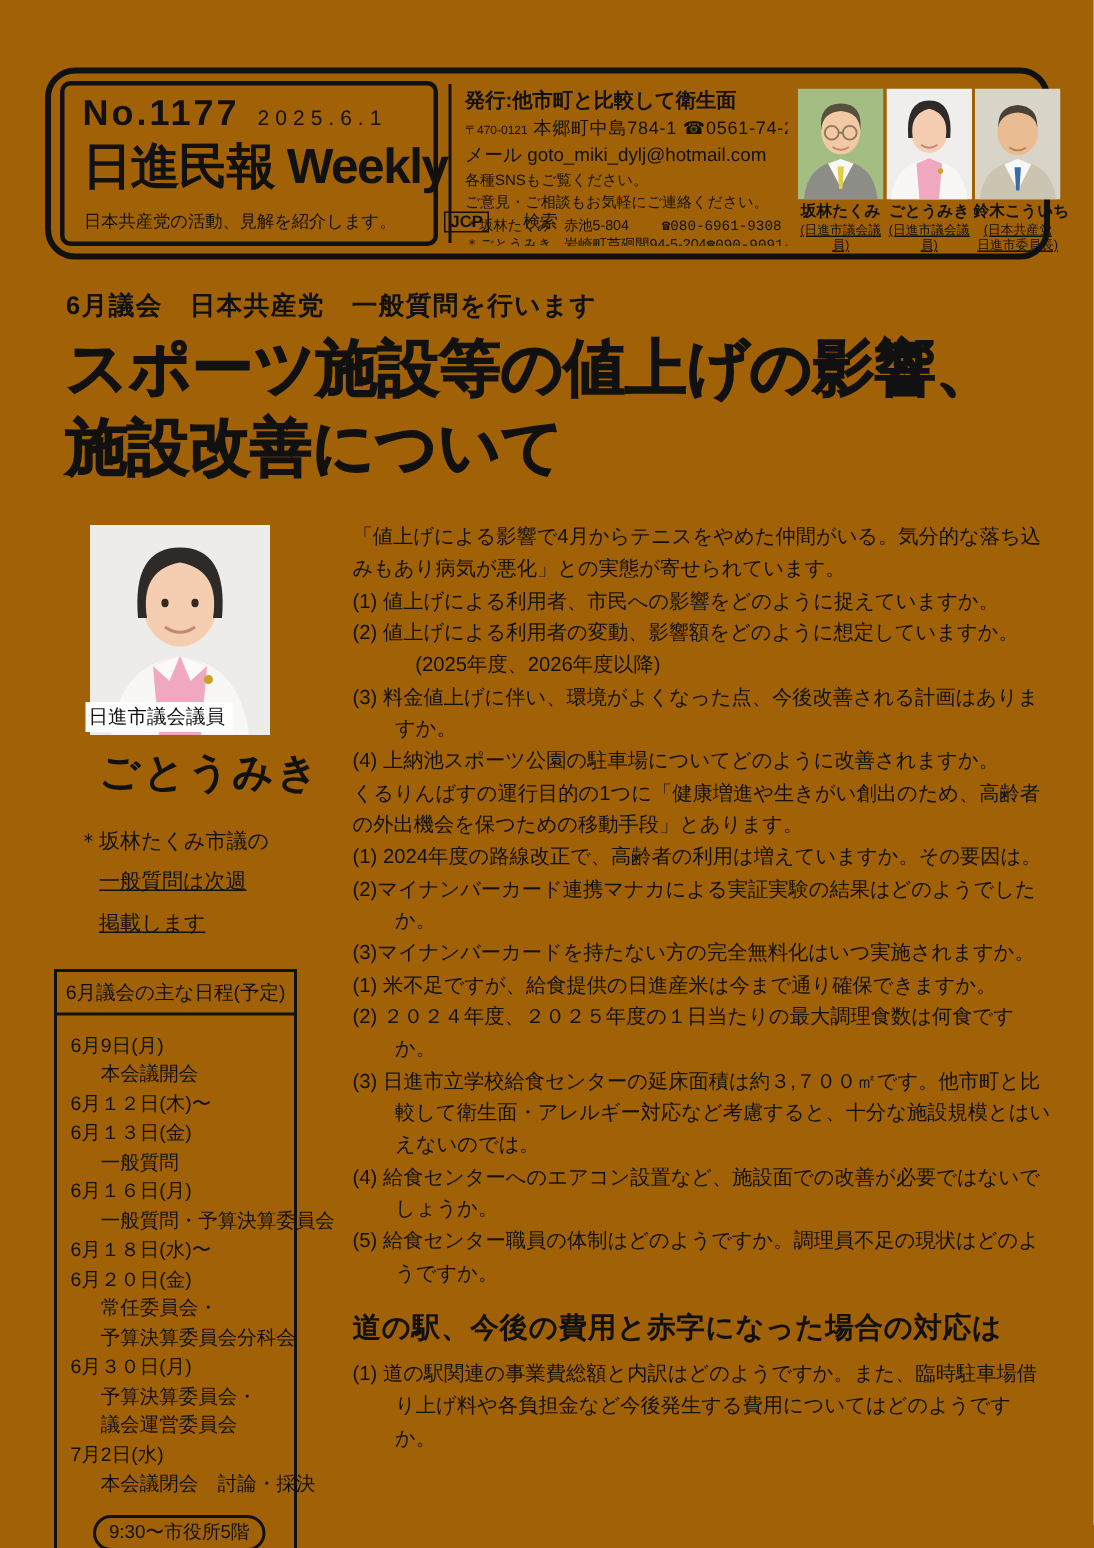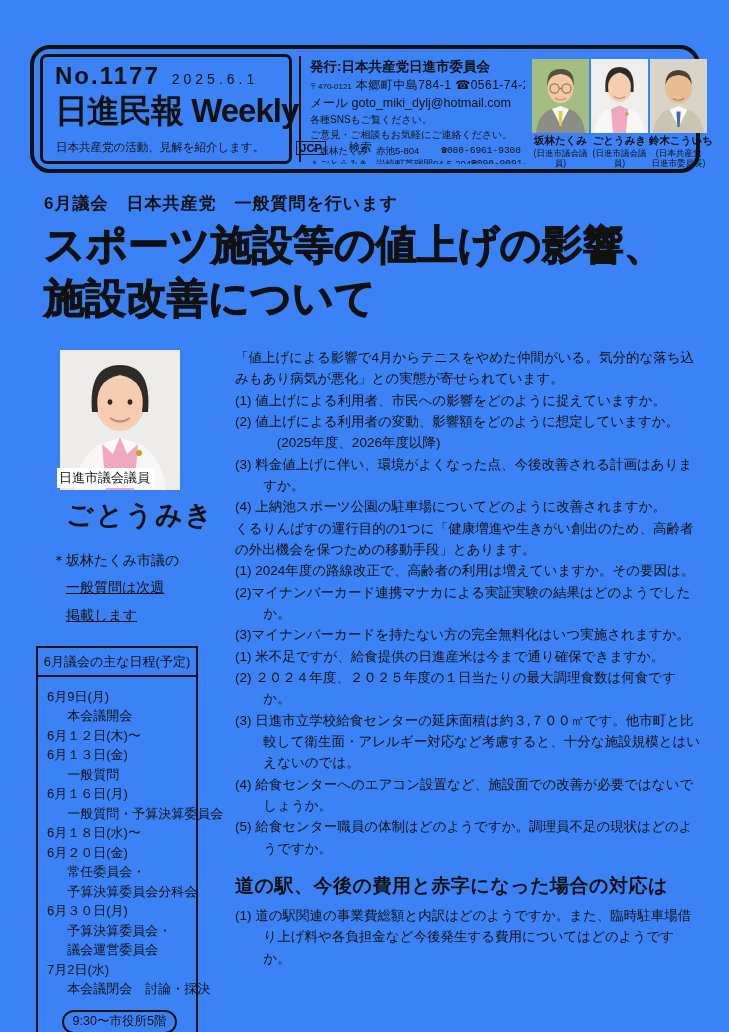--- a/index.html
+++ b/index.html
@@ -1,19 +1,19 @@
 <!DOCTYPE html>
 <html lang="ja"><head>
 <meta charset="utf-8">
 <style>
   * { margin:0; padding:0; box-sizing:border-box; }
   html,body { background:#c9c9c9; }
   .page {
     position:relative; width:729px; height:1032px; margin:0 auto;
-    background:#3b82f6; color:#111;
+    background:#a16207; color:#111;
     font-family:"Liberation Sans","DejaVu Sans",sans-serif;
     overflow:hidden;
   }
   
   .masthead {
     position:absolute; left:30px; top:45px; width:670px; height:128px;
     border:4px solid #111; border-radius:20px;
     display:flex; align-items:stretch; padding:5px 6px;
   }
   .title-box {
@@ -36,21 +36,21 @@
   .contacts { margin-top:2px; }
   .contact-row { display:flex; font-size:9.5px; line-height:1.38; white-space:nowrap; }
   .contact-name { width:66px; flex:none; }
   .contact-addr { flex:1; }
   .contact-phone { flex:none;font-family:Liberation Mono, monospace; }
   
   .photos { flex:1; display:flex; justify-content:flex-end; padding:5px 2px 0 6px; }
   .photo-fig { width:59px; text-align:center; }
   .photo-fig svg { display:block; width:57px; height:74px; margin:0 auto; }
   .cap-name { font-size:10.5px; font-weight:bold; margin-top:1px; white-space:nowrap; }
-  .cap-title { font-size:8.5px; line-height:1.2; white-space:pre-line; }
+  .cap-title { font-size:8.5px; line-height:1.2; white-space:pre-line;text-decoration:underline; }
   
   .headline { position:absolute; left:44px; top:192px; width:655px; }
   .kicker { font-size:17px; font-weight:bold; letter-spacing:1px; }
   .big-title {
     font-size:41px; font-weight:bold; line-height:1.3; letter-spacing:0;
     margin-top:4px; -webkit-text-stroke:1px #111;
   }
   
   .left-col { position:absolute; left:36px; top:350px; width:195px; }
   .portrait { position:relative; width:120px; height:140px; margin-left:24px; }
@@ -90,21 +90,21 @@
       <div class="tagline-row">
         <span>日本共産党の活動、見解を紹介します。</span>
         <span class="jcp-box">JCP</span>
         <span>検索</span>
       </div>
     </div>
 
     <div class="divider"></div>
 
     <div class="pub">
-      <div class="pub-issuer">発行:日本共産党日進市委員会</div>
+      <div class="pub-issuer">発行:他市町と比較して衛生面</div>
       <div class="pub-addr">
         <span class="pub-postal">〒470-0121</span>
         <span>本郷町中島784-1</span>
         <span>☎0561-74-2718</span>
       </div>
       <div class="pub-mail">
         <span>メール</span>
         <span>goto_miki_dylj@hotmail.com</span>
       </div>
       <div class="pub-note">各種SNSもご覧ください。</div>

